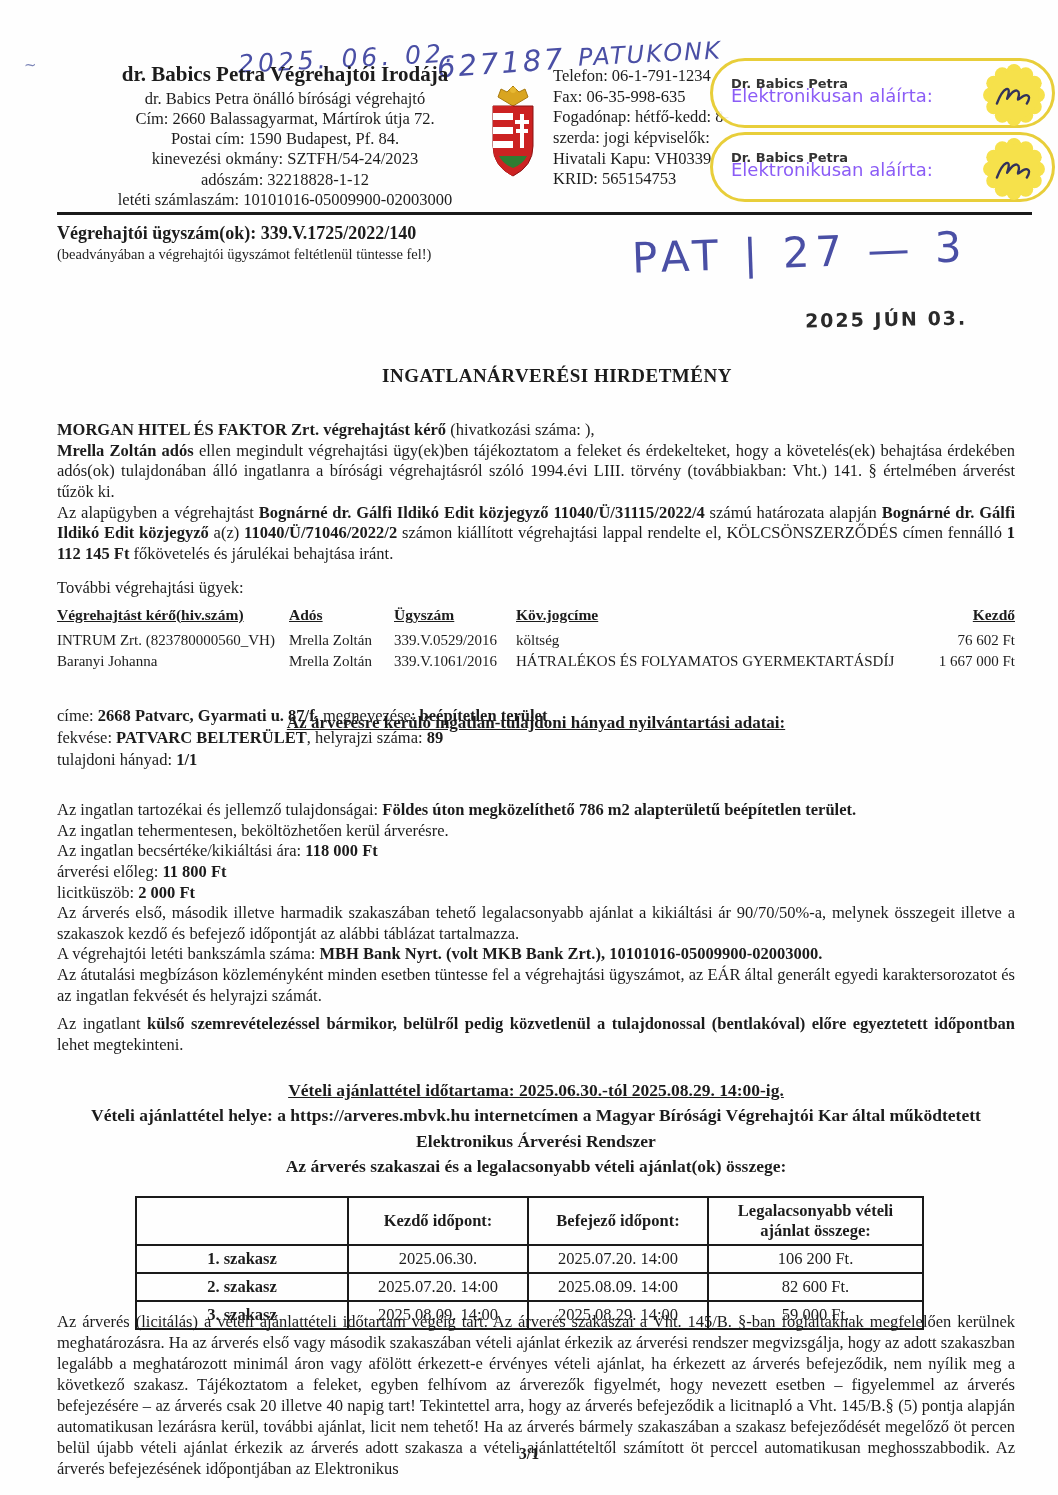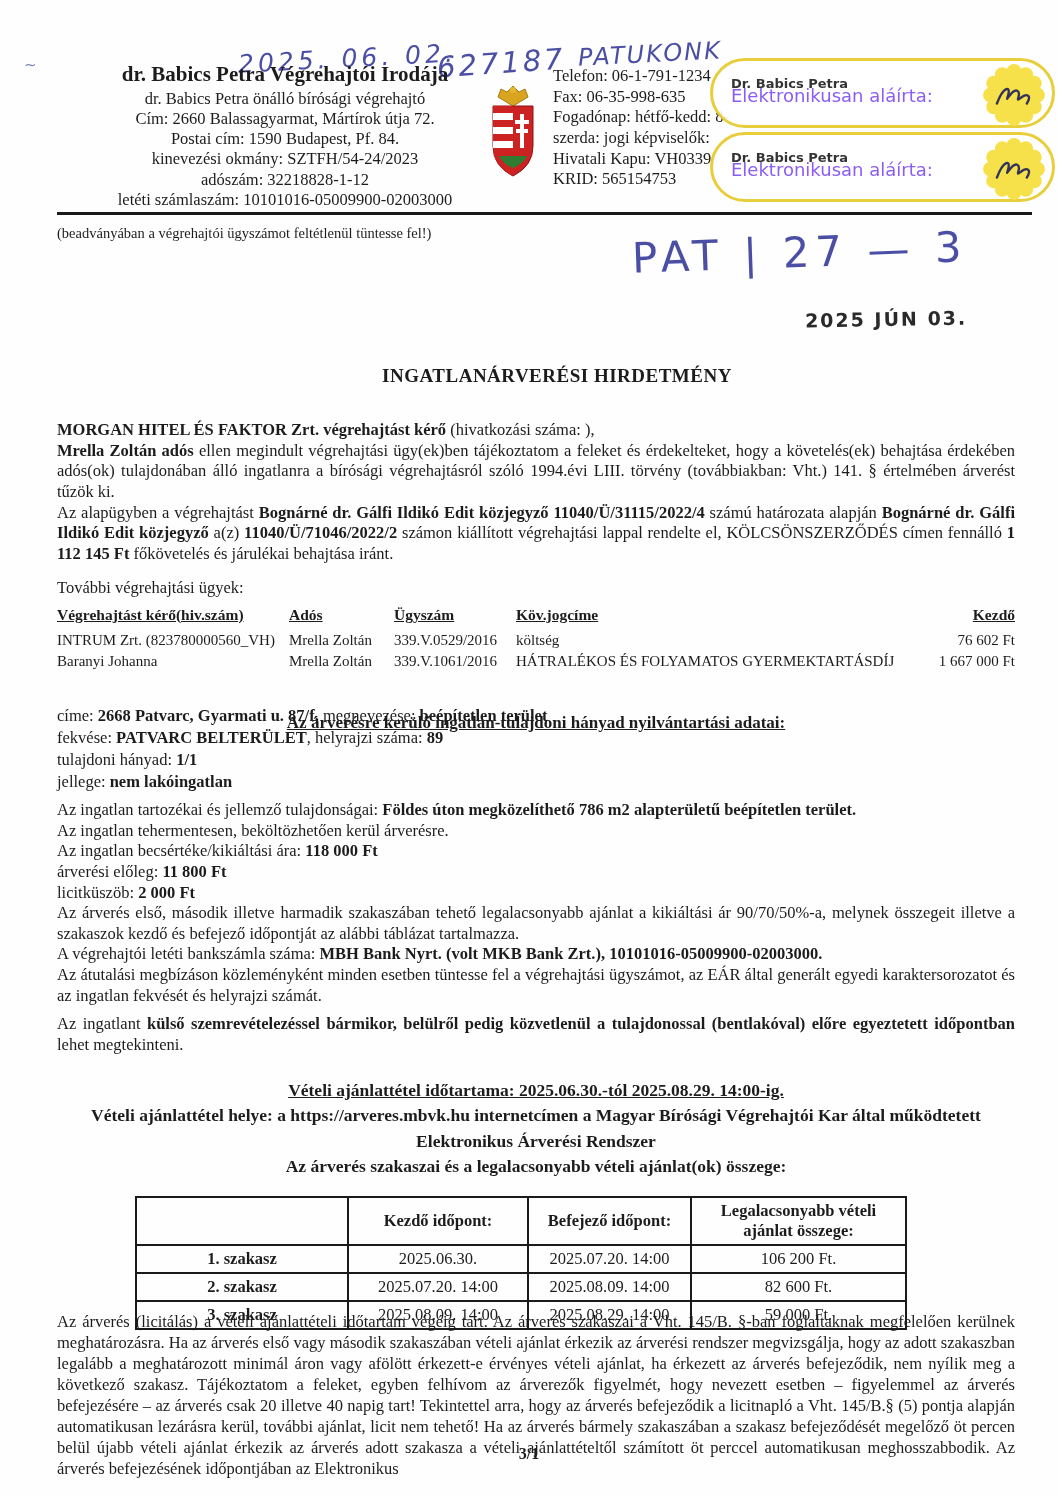--- a/index.html
+++ b/index.html
@@ -56,21 +56,21 @@
   .sec-details div { margin:0; }
   .just { text-align:justify; }
   .sec-view { top:1014px; text-align:justify; }
   .sec-auction { top:1078px; text-align:center; font-weight:bold; font-size:17.5px; line-height:1.45; }
   .u { text-decoration:underline; }
   
   .stages-wrap { position:absolute; top:1196px; left:135px; }
   .stages-table { border-collapse:collapse; font-size:16.5px; }
   .stages-table th, .stages-table td { border:2px solid #1a1a1a; text-align:center; padding:3px 6px; }
   .stages-table th { font-weight:bold; }
-  .c0 { width:212px; } .c1 { width:180px; } .c2 { width:163px;margin-left:40px; } .c3 { width:215px; }
+  .c0 { width:212px; } .c1 { width:180px; } .c2 { width:180px;margin-left:40px; } .c3 { width:215px; }
   .stage-name { font-weight:bold;border-radius:9px; }
   .sec-closing { top:1312px; text-align:justify; line-height:1.27; }
   .page-num { position:absolute; top:1445px; left:0; width:100%; text-align:center;
     font-size:16px; font-weight:bold; }
 </style>
 </head>
 <body>
 
 <div class="page">
 
@@ -153,20 +153,21 @@
           <circle cx="19" cy="11" r="7"></circle>
         <circle cx="30" cy="30" r="23"></circle>
       </g>
       <path d="M14 38 C20 22 28 20 24 32 C22 38 28 24 33 26 C38 28 30 38 36 33 C42 28 47 30 42 38" fill="none" stroke="#33335a" stroke-width="2.2" stroke-linecap="round"></path>
     </svg>
   </div>
 
   <div class="rule"></div>
 
   <div class="case-block">
+    <div class="case-number">Végrehajtói ügyszám(ok): 339.V.1725/2022/140</div>
     <div class="case-note">(beadványában a végrehajtói ügyszámot feltétlenül tüntesse fel!)</div>
   </div>
   <div class="hw hw-ref">PAT | 27 — 3</div>
   <div class="date-stamp">2025 JÚN 03.</div>
 
   <div class="doc-title">INGATLANÁRVERÉSI HIRDETMÉNY</div>
 
   <div class="col p-intro">
     <span class="b">MORGAN HITEL ÉS FAKTOR Zrt. végrehajtást kérő</span><span> (hivatkozási száma: ),</span><br>
     <span class="b">Mrella Zoltán adós</span><span> ellen megindult végrehajtási ügy(ek)ben tájékoztatom a feleket és érdekelteket, hogy a követelés(ek) behajtása érdekében adós(ok) tulajdonában álló ingatlanra a bírósági végrehajtásról szóló 1994.évi LIII. törvény (továbbiakban: Vht.) 141. § értelmében árverést tűzök ki.</span><br>
@@ -210,21 +211,20 @@
       </tbody>
     </table>
   </div>
 
   <div class="col prop-heading">Az árverésre kerülő ingatlan-tulajdoni hányad nyilvántartási adatai:</div>
 
   <div class="col sec-prop">
     <div><span>címe: </span><span class="b">2668 Patvarc, Gyarmati u. 87/f,</span><span> megnevezése: </span><span class="b">beépítetlen terület</span></div>
     <div><span>fekvése: </span><span class="b">PATVARC BELTERÜLET</span><span>, helyrajzi száma: </span><span class="b">89</span></div>
     <div><span>tulajdoni hányad: </span><span class="b">1/1</span></div>
-    <div><span>jellege: </span><span class="b">nem lakóingatlan</span></div>
   </div>
 
   <div class="col sec-details">
     <div><span>Az ingatlan tartozékai és jellemző tulajdonságai: </span><span class="b">Földes úton megközelíthető 786 m2 alapterületű beépítetlen terület.</span></div>
     <div>Az ingatlan tehermentesen, beköltözhetően kerül árverésre.</div>
     <div><span>Az ingatlan becsértéke/kikiáltási ára:  </span><span class="b">118 000 Ft</span></div>
     <div><span>árverési előleg: </span><span class="b">11 800 Ft</span></div>
     <div><span>licitküszöb: </span><span class="b">2 000 Ft</span></div>
     <div class="just">Az árverés első, második illetve harmadik szakaszában tehető legalacsonyabb ajánlat a kikiáltási ár 90/70/50%-a, melynek összegeit illetve a szakaszok kezdő és befejező időpontját az alábbi táblázat tartalmazza.</div>
     <div><span>A végrehajtói letéti bankszámla száma: </span><span class="b">MBH Bank Nyrt. (volt MKB Bank Zrt.), 10101016-05009900-02003000.</span></div>

